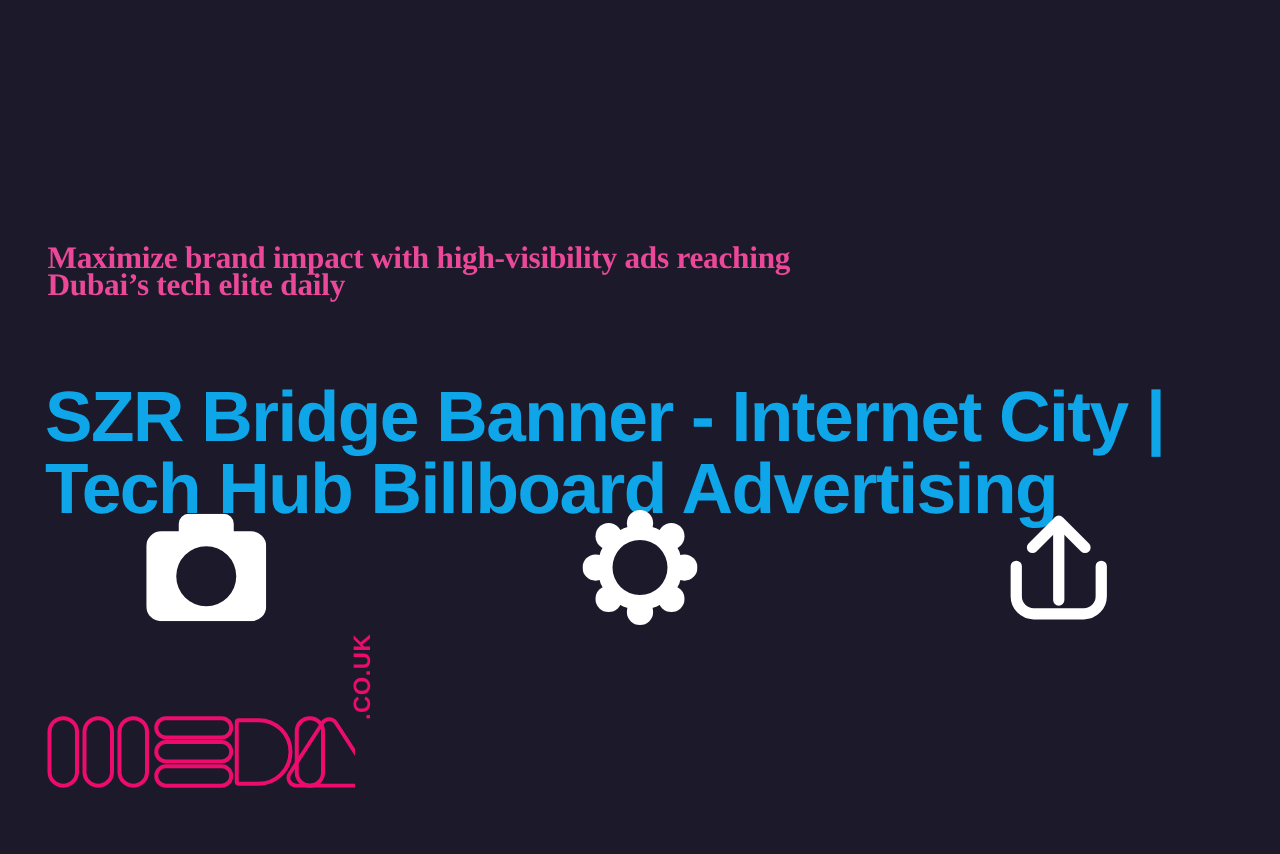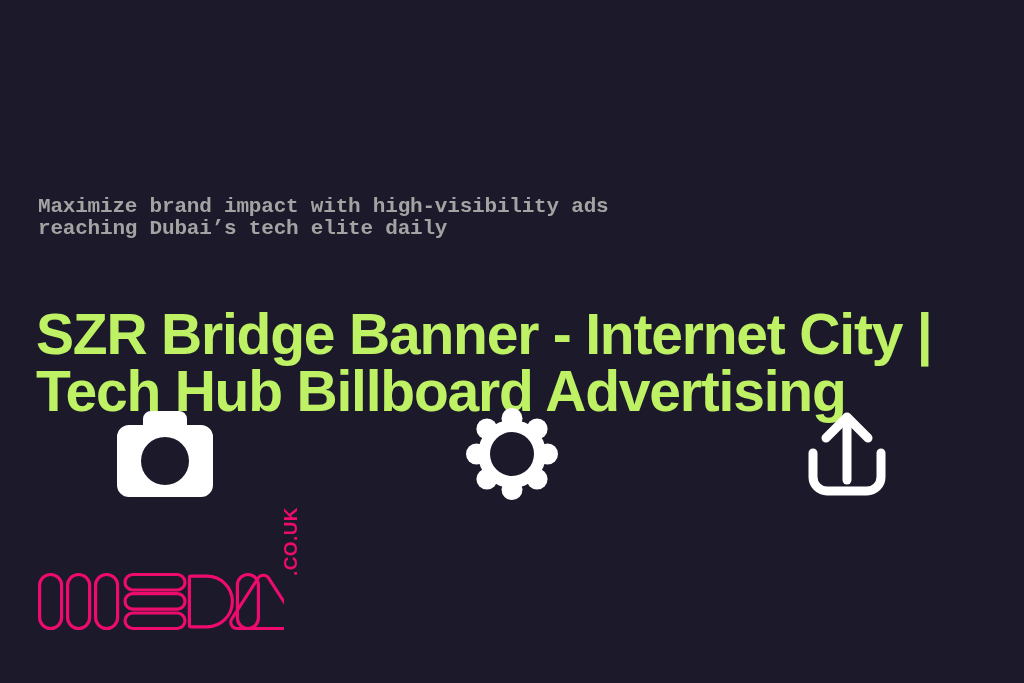--- a/index.html
+++ b/index.html
@@ -21,36 +21,36 @@
     background: #1c1a2a;
     box-sizing: border-box;
   }
 
   
   .tagline {
     position: absolute;
     left: 38px;
     top: 196px;
     width: 680px;
-    color: #a3a3a3;
-    font-size: 21px;
+    color: #ec4899;
+    font-size: 25px;
     font-weight: bold;
     line-height: 21.5px;
     letter-spacing: -0.2px;
     white-space: pre-line;
-    font-family: Liberation Mono, monospace;
+    font-family: Liberation Serif, serif;
   }
 
   
   .headline {
     position: absolute;
     left: 36px;
     top: 268px;
     width: 930px;
-    color: #bef264;
+    color: #0ea5e9;
     font-size: 57px;
     font-weight: bold;
     line-height: 57px;
     letter-spacing: -1.2px;
     white-space: pre-line;
     font-family: "Liberation Sans", sans-serif;
   }
 
   
   .icon-row {

